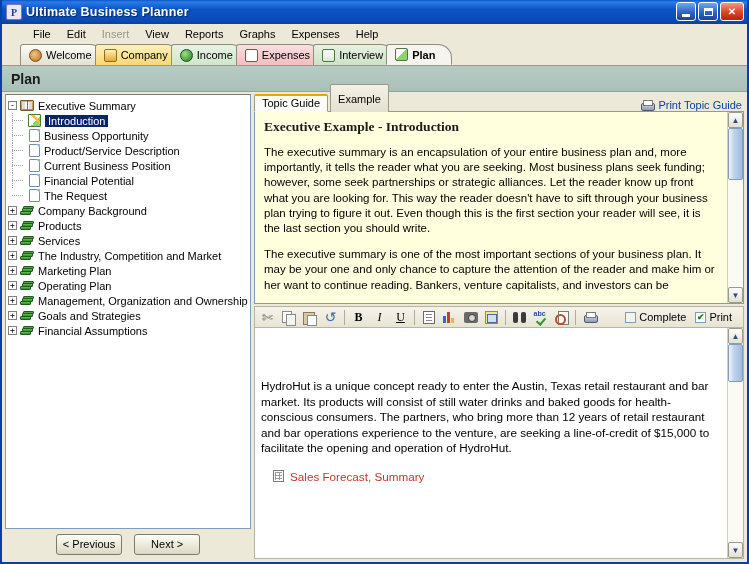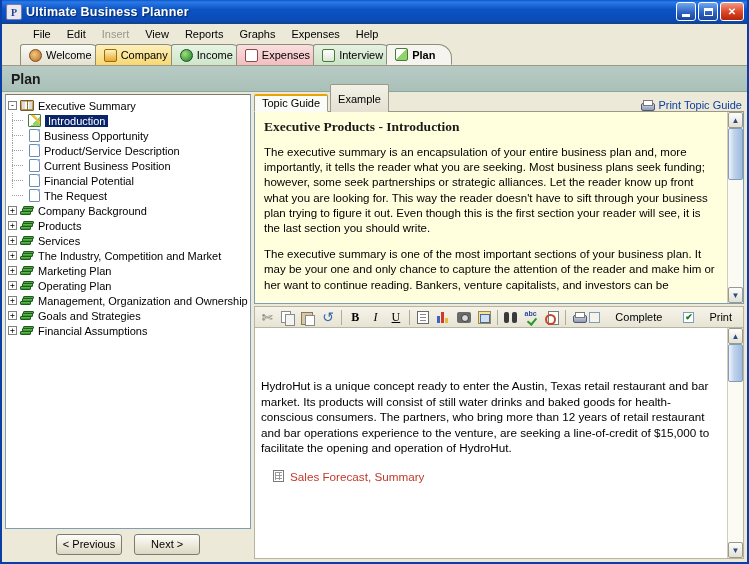--- a/index.html
+++ b/index.html
@@ -366,21 +366,21 @@
   .tbtn {
     width: 21px; height: 19px;
     display:flex; align-items:center; justify-content:center;
     cursor:pointer; border:1px solid transparent; border-radius:2px;
     font-size:12px;
   }
   .tsep { width:1px; height:15px; background:#b0ac9a; margin:0 3px; }
   .tbtn b { font-family:"Liberation Serif", serif; font-size:12px; }
   .tbtn i { font-family:"Liberation Serif", serif; font-size:12px; }
   .tbtn u { font-family:"Liberation Serif", serif; font-size:12px; }
-  .chkgroup { margin-left:auto; display:flex; align-items:center; gap:15px; padding-right:3px;}
+  .chkgroup { margin-left:auto; display:flex; align-items:center; gap:3px; padding-right:3px;}
   .chkgroup .cbox {
     width:11px; height:11px; background:#fff; border:1px solid #7f9db9;
     display:inline-flex; align-items:center; justify-content:center;
     font-size:9px; color:#1a7a1a; font-weight:bold; cursor:pointer;
   }
   .chkgroup .cbox.unchecked { background:#f4f3ec; }
   .chklabel { font-size:11px; margin-right:6px; }
 
   
   .g { display:block; position:relative; }
@@ -658,21 +658,21 @@
           <span>Example</span>
         </div>
         <div id="print-guide-link">
           <span class="ic-printer"></span>
           <span>Print Topic Guide</span>
         </div>
       </div>
 
       <div id="guide-view">
         <div id="guide-text">
-          <h2>Executive Products - Introduction</h2>
+          <h2>Executive Example - Introduction</h2>
           <p>The executive summary is an encapsulation of your entire business plan and, more importantly, it tells the reader what you are seeking. Most business plans seek funding; however, some seek partnerships or strategic alliances. Let the reader know up front what you are looking for. This way the reader doesn't have to sift through your business plan trying to figure it out. Even though this is the first section your reader will see, it is the last section you should write.</p>
           <p>The executive summary is one of the most important sections of your business plan. It may be your one and only chance to capture the attention of the reader and make him or her want to continue reading. Bankers, venture capitalists, and investors can be</p>
         </div>
         <div class="vscroll">
           <div class="sb-btn">▲</div>
           <div class="sb-track">
             <div class="sb-thumb"></div>
           </div>
           <div class="sb-btn">▼</div>
         </div>

